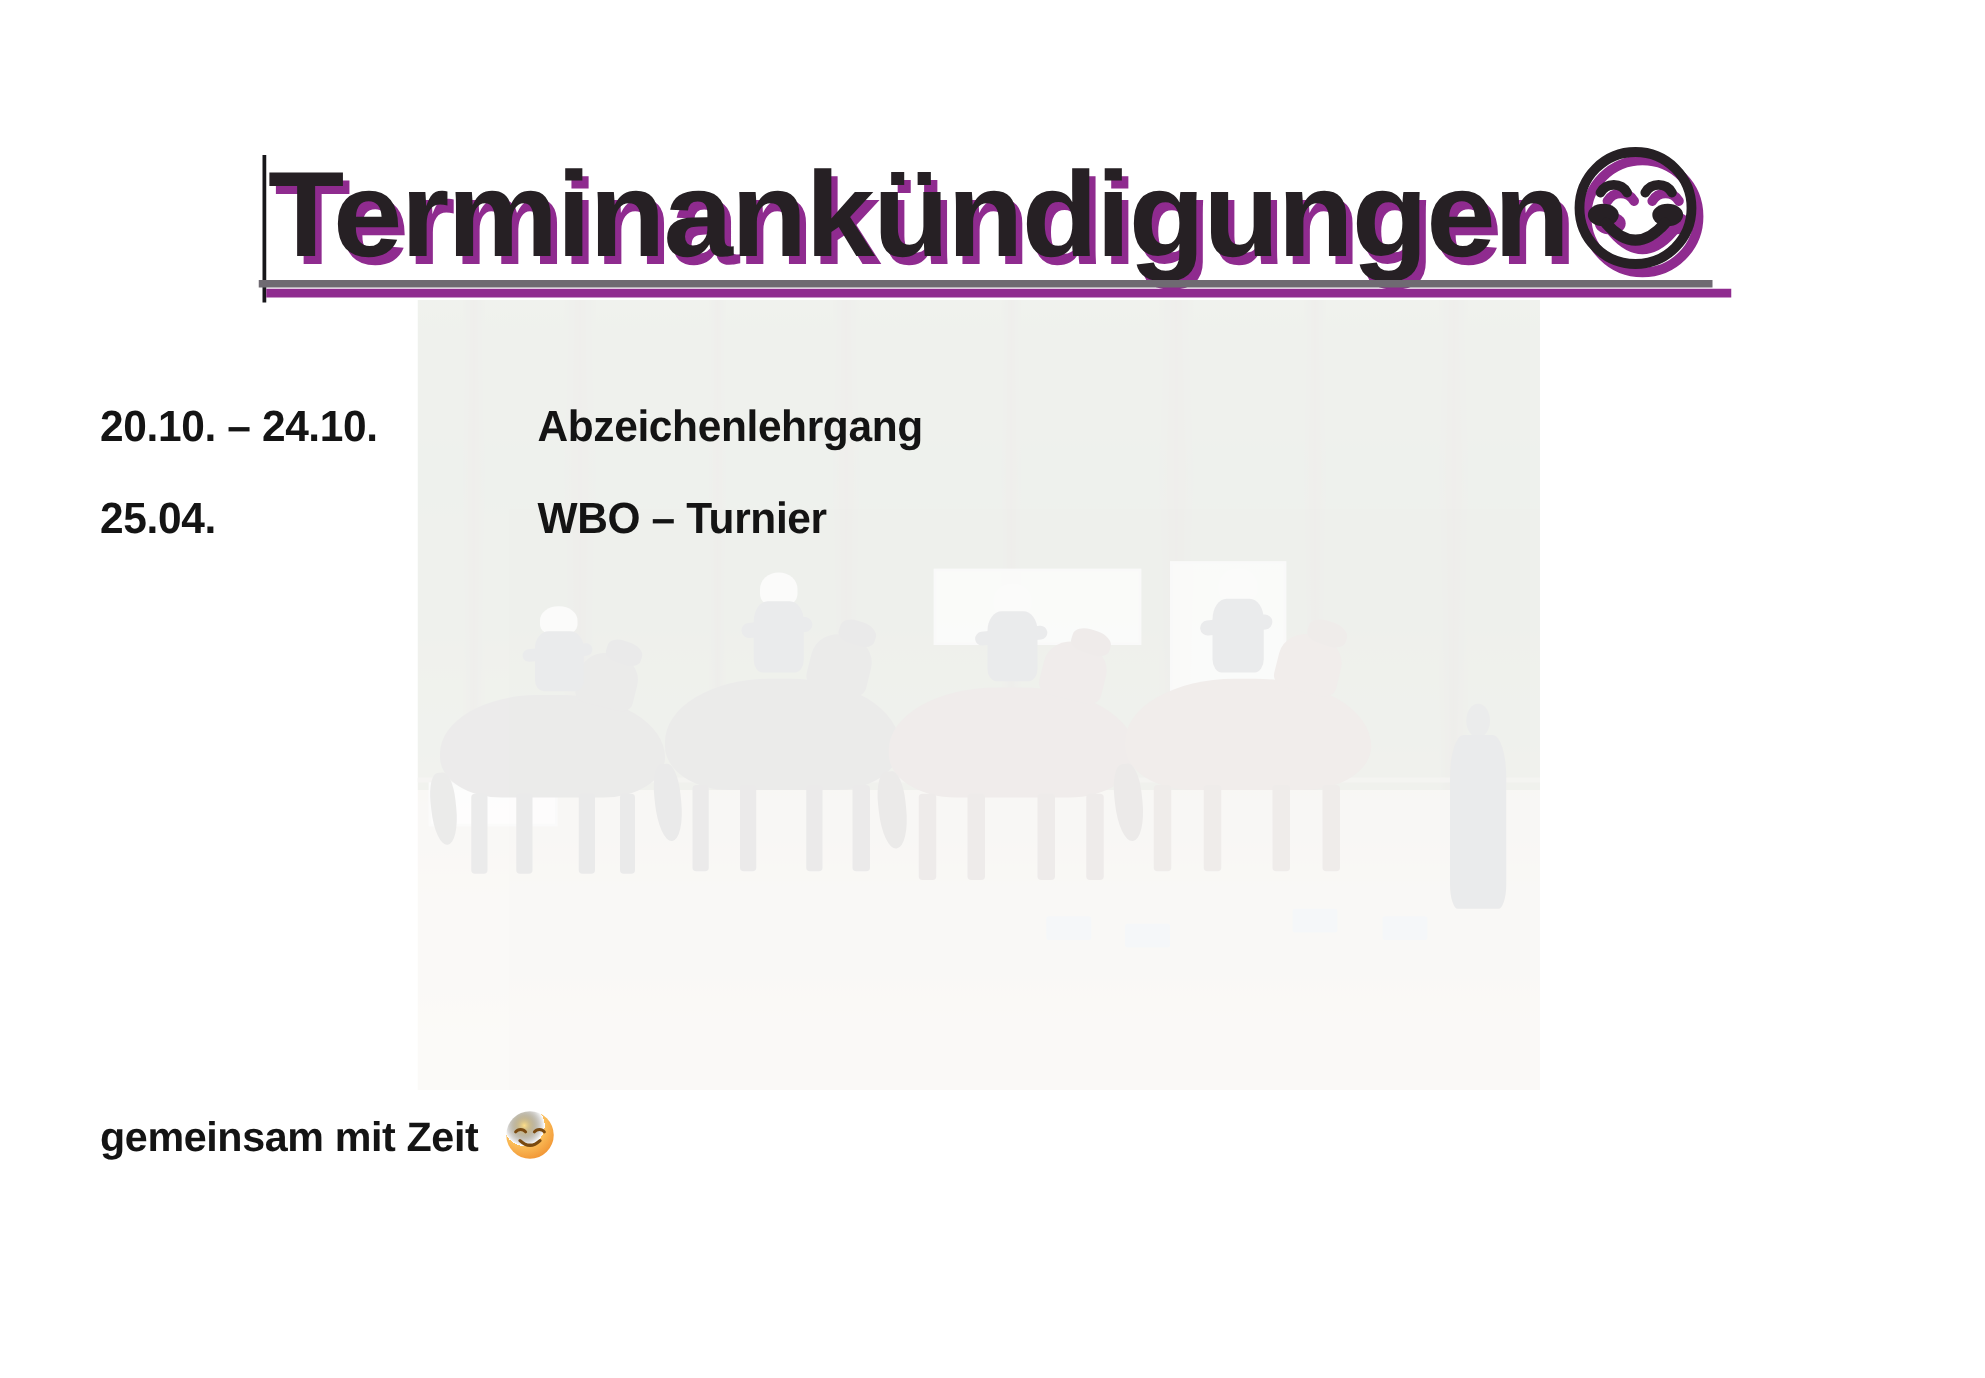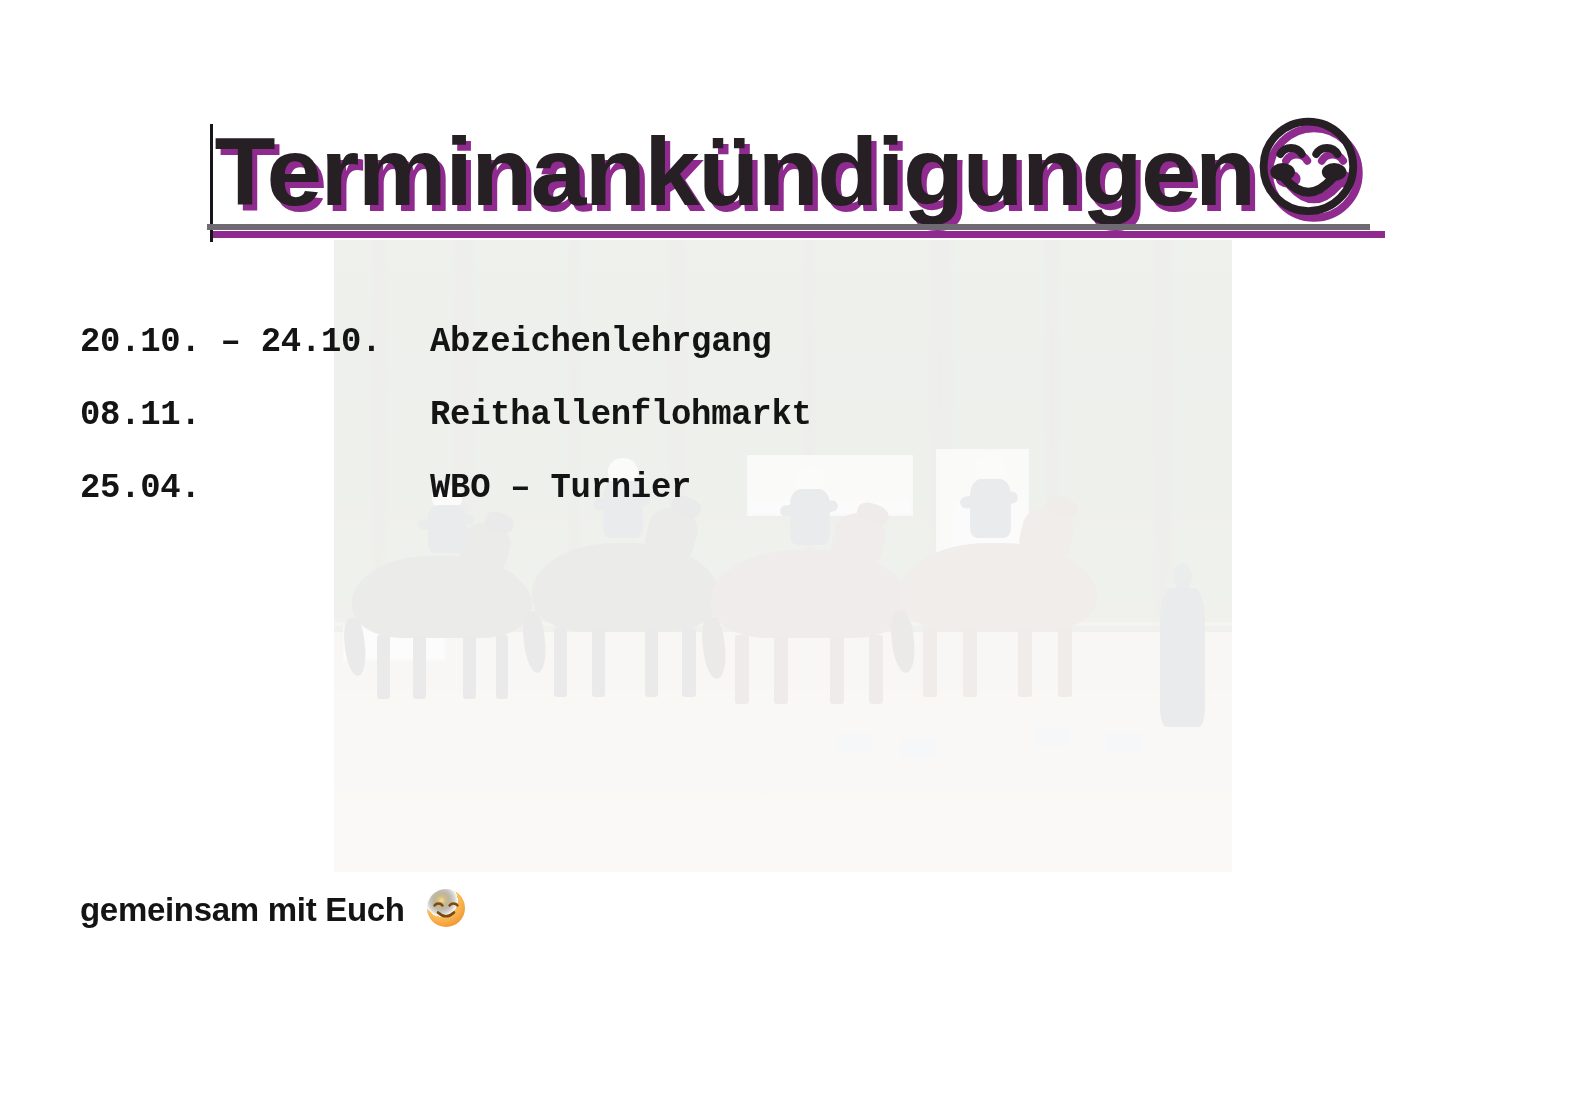--- a/index.html
+++ b/index.html
@@ -212,21 +212,20 @@
     position: absolute;
     left: 80px;
     top: 322px;
     z-index: 4;
     width: 1460px;
   }
   .sched-row {
     display: flex;
     align-items: baseline;
     height: 73px;
-    font-family: Liberation Mono, monospace;
   }
   .sched-date {
     width: 350px;
     flex: 0 0 350px;
     font-weight: 700;
     font-size: 35px;
     color: #141414;
     letter-spacing: -0.3px;
     transform: scaleX(0.97);
     transform-origin: left center;
@@ -391,32 +390,28 @@
     </svg>
   </div>
 </div>
 
 <div id="schedule">
   <div class="sched-row">
     <div class="sched-date">20.10. – 24.10.</div>
     <div class="sched-event">Abzeichenlehrgang</div>
   </div>
   <div class="sched-row">
-    <div class="sched-date">08.11.</div>
-    <div class="sched-event">Reithallenflohmarkt</div>
-  </div>
-  <div class="sched-row">
     <div class="sched-date">25.04.</div>
     <div class="sched-event">WBO – Turnier</div>
   </div>
 </div>
 
 <div id="closing">
   <span id="closing-line2">
-    <span>gemeinsam mit Euch</span>
+    <span>gemeinsam mit Zeit</span>
     <span id="closing-emoji">
       <svg viewBox="0 0 40 40" width="40" height="40" aria-hidden="true">
         <defs>
           <radialGradient id="emojiGrad" cx="38%" cy="30%" r="78%">
             <stop offset="0%" stop-color="#ffe08a"></stop>
             <stop offset="55%" stop-color="#fcc košer" stop-opacity="0"></stop>
             <stop offset="55%" stop-color="#fbbf5a"></stop>
             <stop offset="100%" stop-color="#f09030"></stop>
           </radialGradient>
         </defs>

